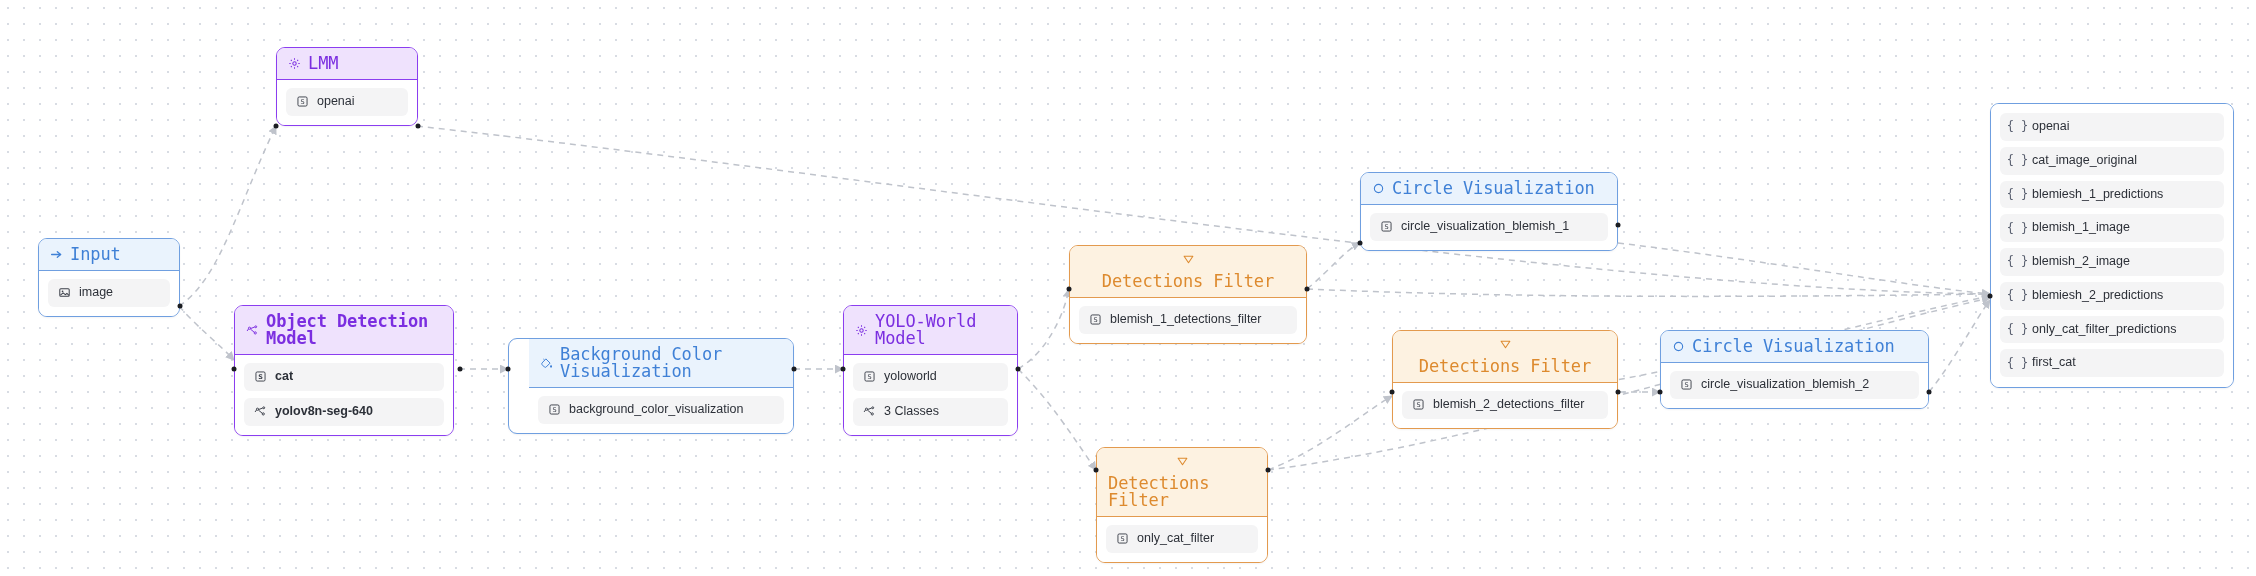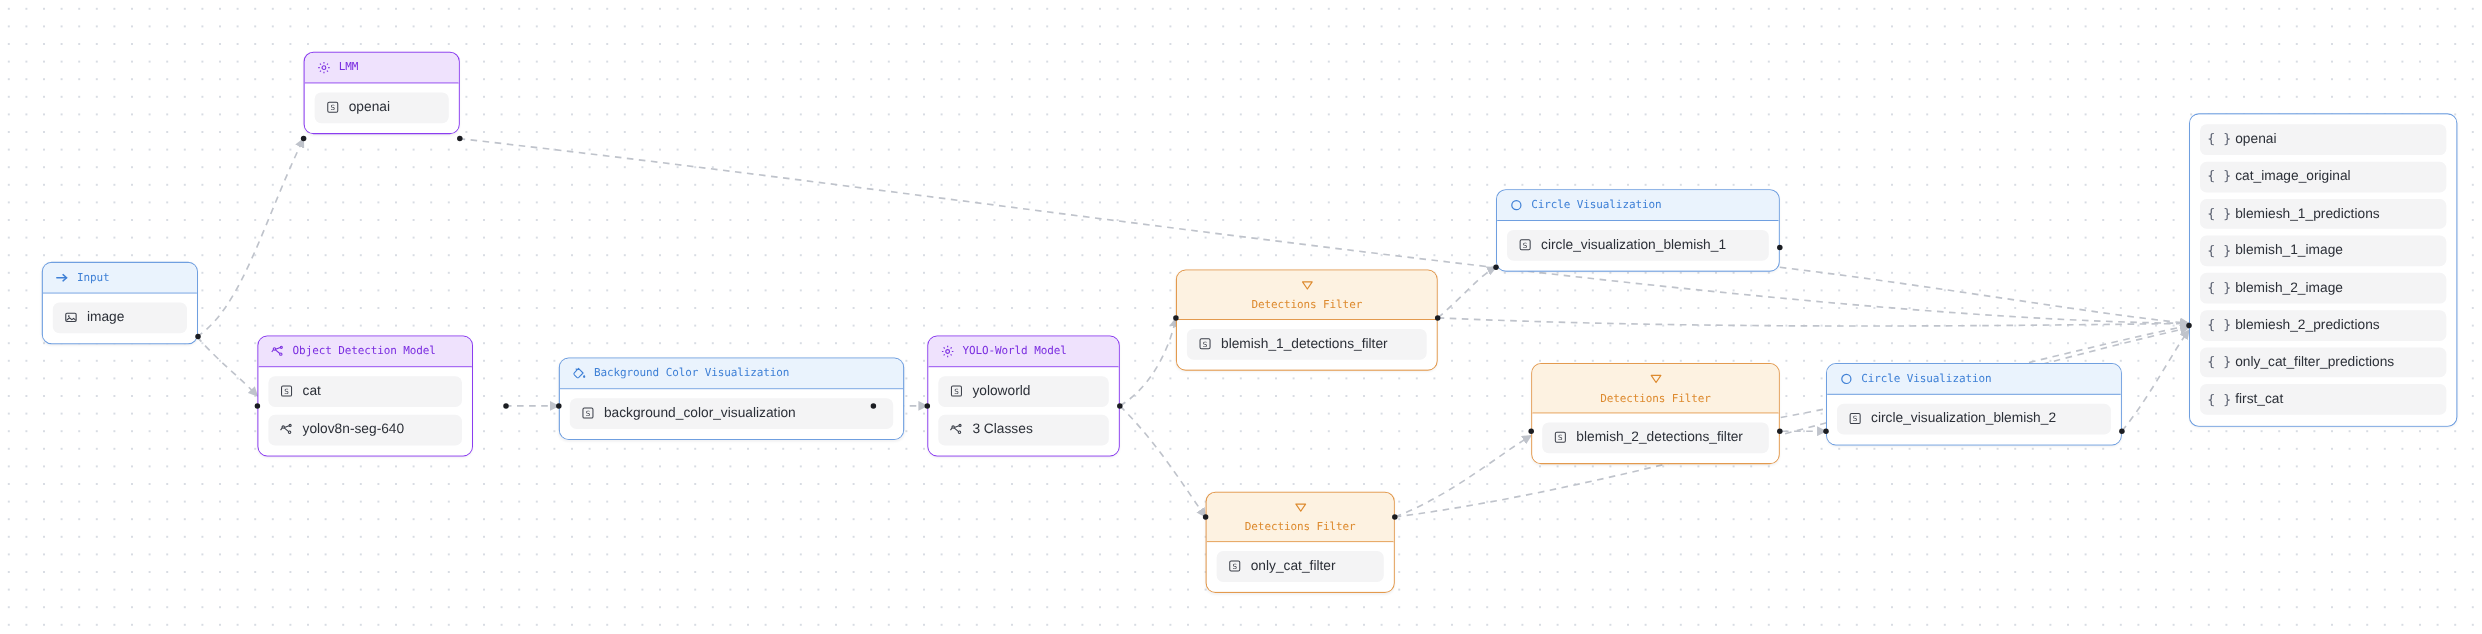--- a/index.html
+++ b/index.html
@@ -42,21 +42,21 @@
     overflow: hidden;
     box-shadow: 0 1px 2px rgba(16, 24, 40, 0.05);
   }
 
   .node-header {
     display: flex;
     align-items: center;
     gap: 7px;
     padding: 7px 11px 7px 11px;
     font-family: "DejaVu Sans Mono", monospace;
-    font-size: 10px;
+    font-size: 17px;
     letter-spacing: -0.1px;
     line-height: 1;
     box-sizing: border-box;
     border-bottom: 1.3px solid transparent;
   }
 
   .node-header .hdr-icon {
     display: inline-flex;
     align-items: center;
     justify-content: center;
@@ -244,21 +244,21 @@
             <text x="8" y="11.3" font-size="8" font-family="DejaVu Sans, sans-serif" text-anchor="middle" fill="currentColor" stroke="none">S</text>
           </svg>
         </span>
         <span>openai</span>
       </div>
     </div>
   </div>
   <span class="port" style="left:276px; top:126px;"></span>
   <span class="port" style="left:418px; top:126px;"></span>
 
-  <div class="node violet" style="left:234px; top:305px; width:196px;">
+  <div class="node violet" style="left:234px; top:305px; width:220px;font-weight:bold;">
     <div class="node-header">
       <span class="hdr-icon">
         <svg viewBox="0 0 16 16" width="13" height="13" fill="none" stroke="currentColor" stroke-width="1.2">
           <circle cx="4.3" cy="5.2" r="1.35"></circle>
           <circle cx="12" cy="3.4" r="1.15"></circle>
           <circle cx="11.4" cy="11" r="1.35"></circle>
           <path d="M5.6 5.6 L10.8 3.7 M5.4 6.2 L10.3 10.3 M1.3 8.6 L3.1 6.1"></path>
         </svg>
       </span>
       <span>Object Detection Model</span>
@@ -282,21 +282,21 @@
             <path d="M5.6 5.6 L10.8 3.7 M5.4 6.2 L10.3 10.3 M1.3 8.6 L3.1 6.1"></path>
           </svg>
         </span>
         <span>yolov8n-seg-640</span>
       </div>
     </div>
   </div>
   <span class="port" style="left:234px; top:369px;"></span>
   <span class="port" style="left:460px; top:369px;"></span>
 
-  <div class="node blue" style="left:508px; top:325px; width:314px;">
+  <div class="node blue" style="left:508px; top:338px; width:286px;padding-left:20px;">
     <div class="node-header">
       <span class="hdr-icon">
         <svg viewBox="0 0 16 16" width="13" height="13" fill="none" stroke="currentColor" stroke-width="1.2" stroke-linejoin="round">
           <path d="M7.2 2.3 L12.4 7.5 L7.6 12.3 A1.6 1.6 0 0 1 5.4 12.3 L2.6 9.5 A1.6 1.6 0 0 1 2.6 7.3 Z"></path>
           <path d="M5.6 3.9 L4.2 2.5"></path>
           <path d="M13.6 9.4 C13.6 9.4 14.9 11 14.9 11.8 A1.3 1.3 0 0 1 12.3 11.8 C12.3 11 13.6 9.4 13.6 9.4 Z" fill="currentColor" stroke="none"></path>
         </svg>
       </span>
       <span>Background Color Visualization</span>
     </div>

